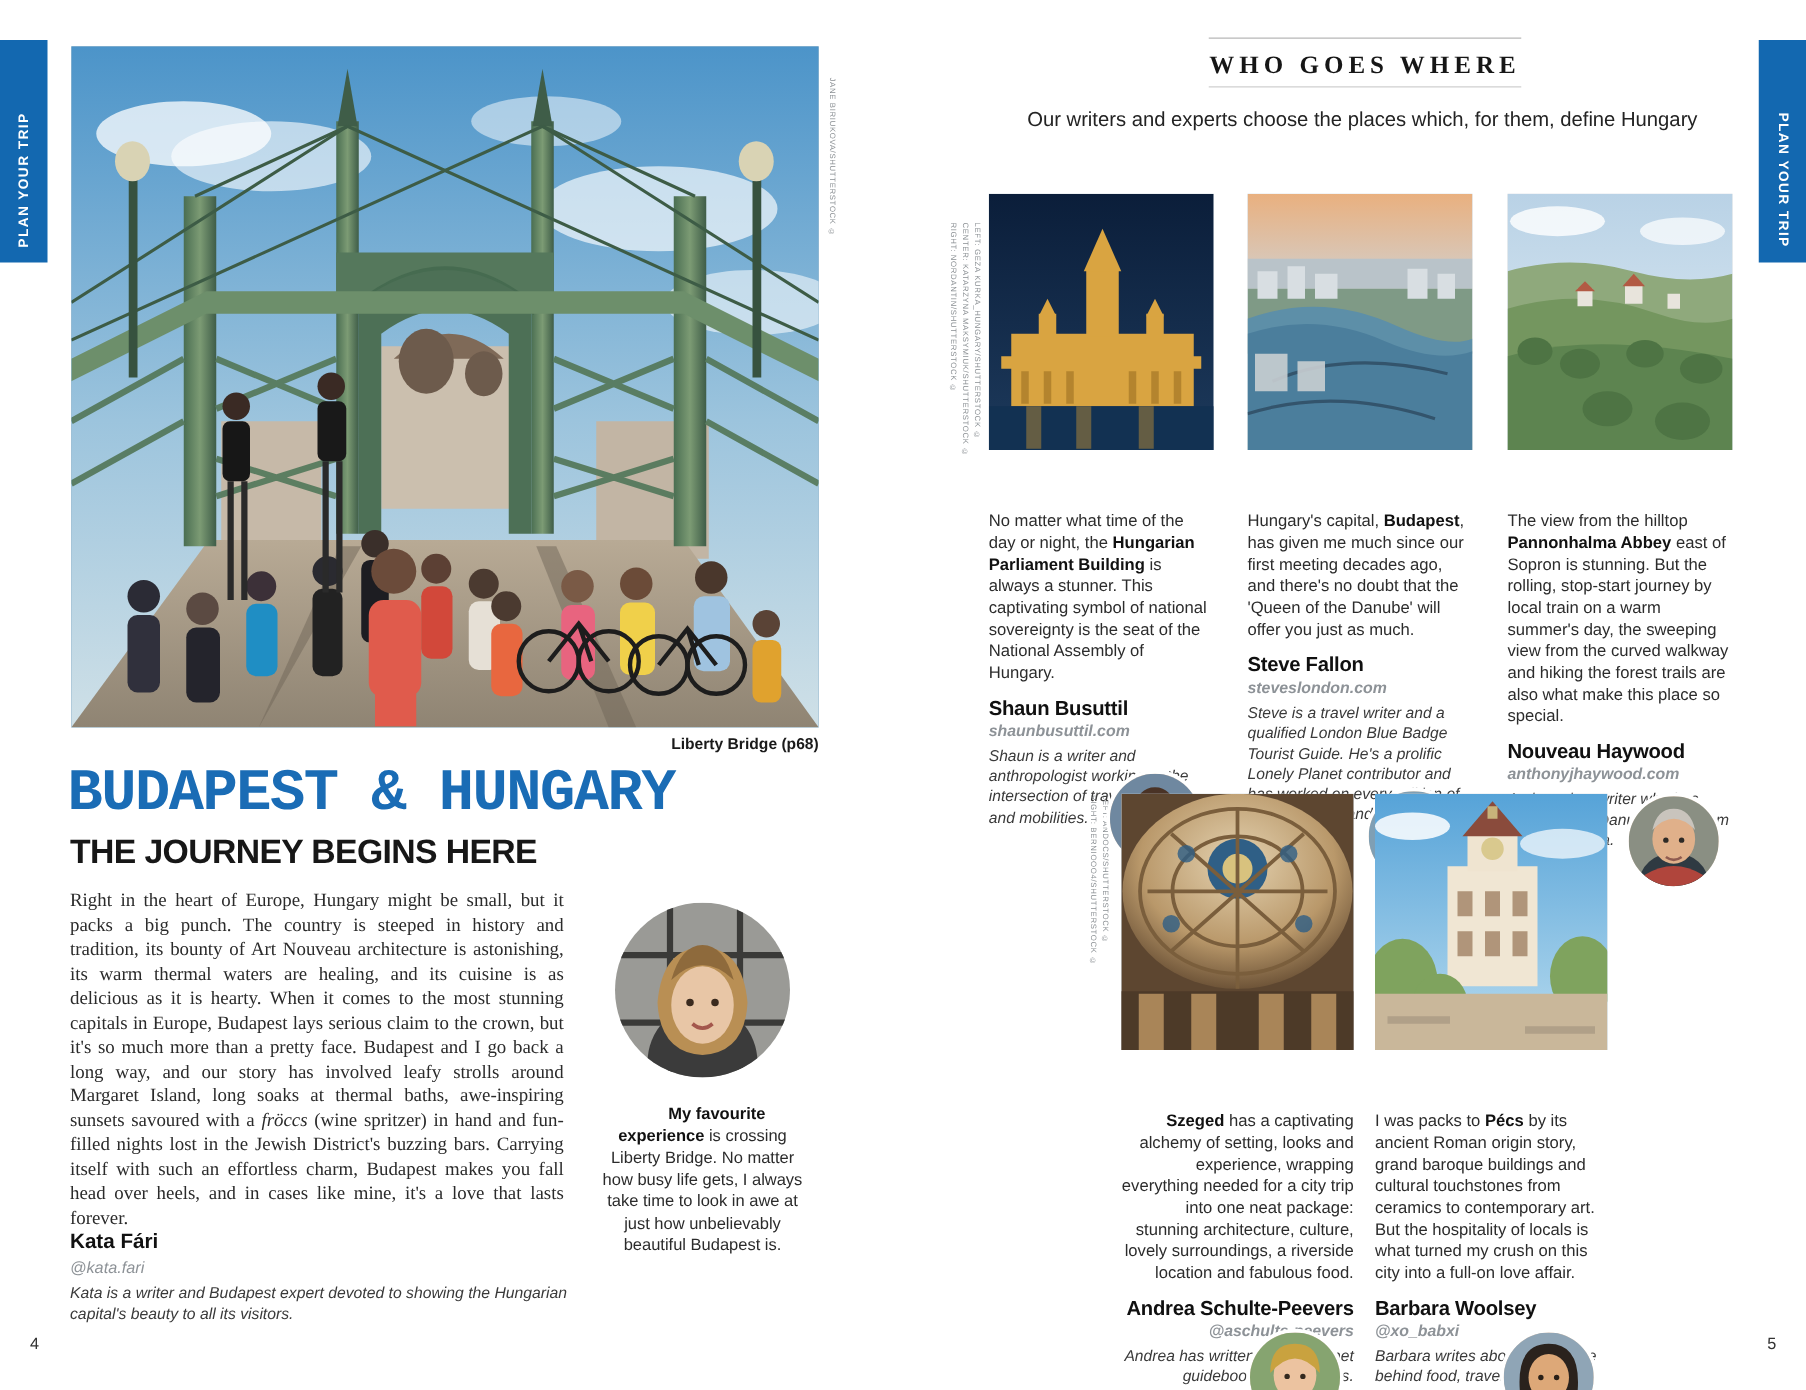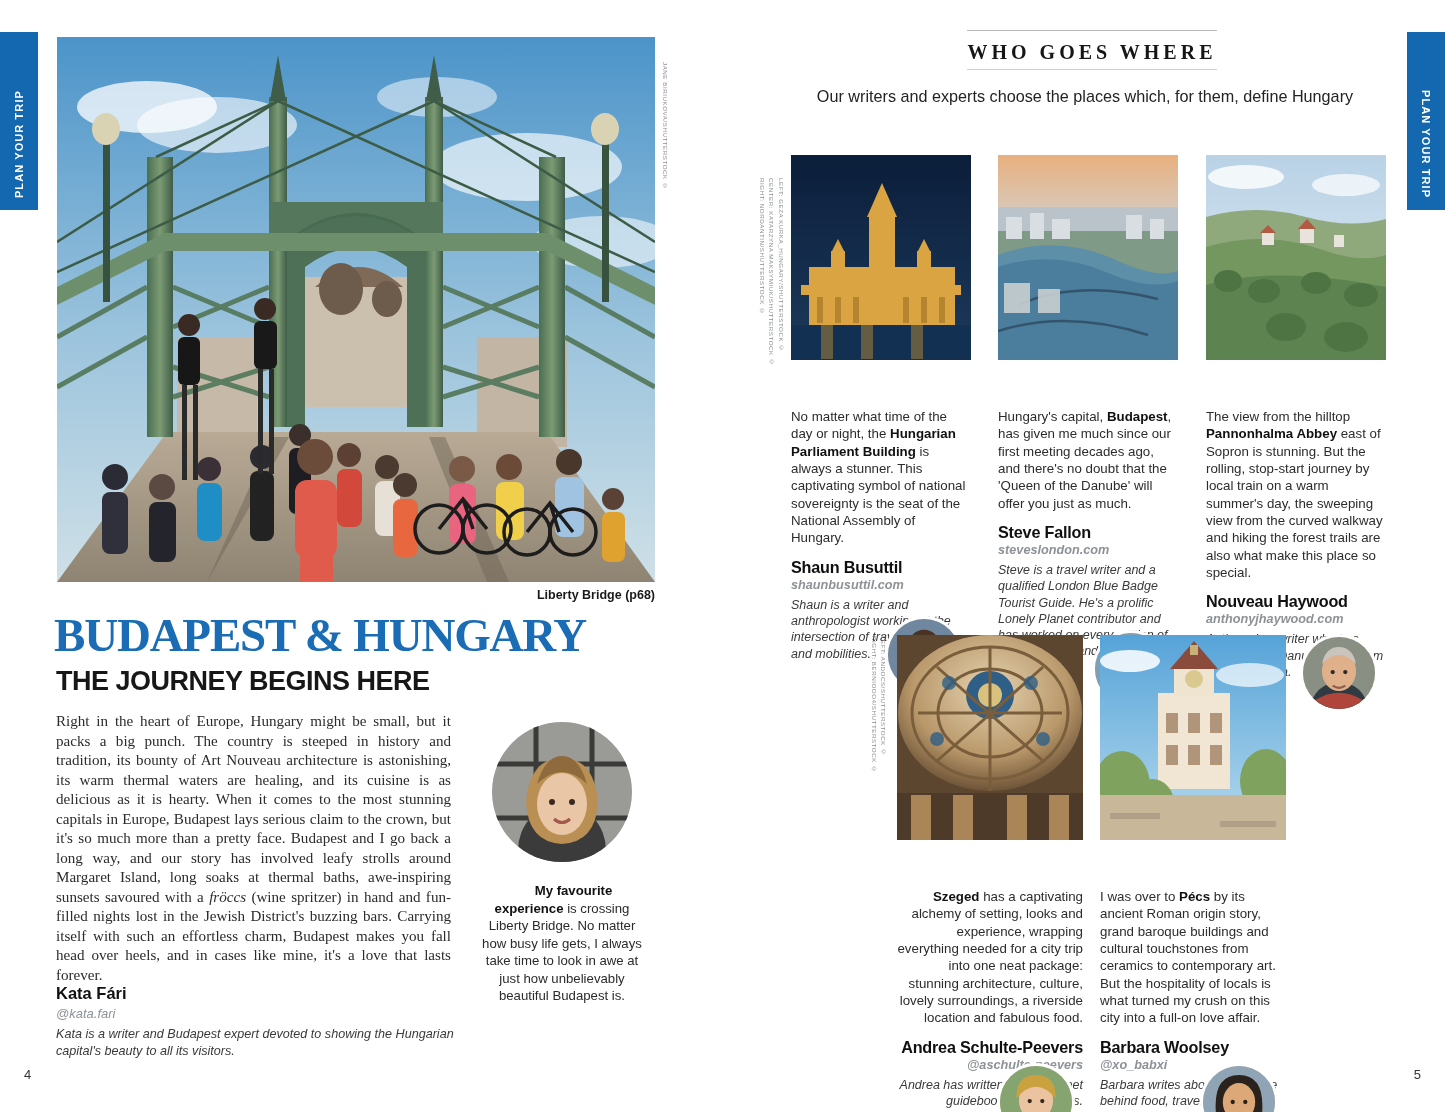--- a/index.html
+++ b/index.html
@@ -55,21 +55,21 @@
     position: absolute; left: 57px; top: 588px; width: 598px;
     text-align: right;
     font-size: 12.5px; font-weight: bold; color: #1a1a1a;
   }
 
   
   .main-title {
     position: absolute; left: 54px; top: 612px;
     font-size: 47px; font-weight: bold; color: #1a6cb5;
     letter-spacing: -1.2px; line-height: 1;
-    font-family: Liberation Serif, serif;
+    font-family: Liberation Mono, monospace;
   }
   .sub-title {
     position: absolute; left: 56px; top: 668px;
     font-size: 27px; font-weight: bold; color: #171717;
     letter-spacing: -0.5px; line-height: 1;
   }
 
   
   .body-col {
     position: absolute; left: 56px; top: 712px; width: 395px;
@@ -330,21 +330,21 @@
     <div class="side-tab side-tab-right">
       <span>PLAN YOUR TRIP</span>
     </div>
 
     <div class="wgw-title-wrap" style="left:245px;">
       <div class="line-top"></div>
       <h1>WHO GOES WHERE</h1>
       <div class="line-bot"></div>
     </div>
 
-    <div class="wgw-sub" style="left:90px;">Our writers and experts choose the places which, for them, define Hungary</div>
+    <div class="wgw-sub" style="left:90px;text-align:right;">Our writers and experts choose the places which, for them, define Hungary</div>
 
     <div class="vcredit" style="left:35px; top:178px; height:200px;">LEFT: GEZA KURKA_HUNGARY/SHUTTERSTOCK ©
 CENTER: KATARZYNA MAKSYMIUK/SHUTTERSTOCK ©
 RIGHT: NORDANTIN/SHUTTERSTOCK ©</div>
     <div class="vcredit" style="left:147px; top:636px; height:170px;">LEFT: ANDOCS/SHUTTERSTOCK ©
 RIGHT: BERNIOOO4/SHUTTERSTOCK ©</div>
 
     <div class="contrib" style="left:69px; top:155px;">
       <div class="photo">
         <svg viewBox="0 0 180 205" preserveAspectRatio="none" aria-hidden="true">
@@ -600,21 +600,21 @@
           <rect width="80" height="80" fill="#8fa5b6"></rect>
           <ellipse cx="40" cy="78" rx="31" ry="28" fill="#3a3c44"></ellipse>
           <path d="M14 44 q0 -34 26 -34 q26 0 26 34 q0 26 -12 30 l0 -36 l-28 0 l0 36 q-12 -4 -12 -30 Z" fill="#2a221d"></path>
           <ellipse cx="40" cy="40" rx="18" ry="21" fill="#dda878"></ellipse>
           <circle cx="33" cy="40" r="2.4" fill="#2a2018"></circle>
             <circle cx="47" cy="40" r="2.4" fill="#2a2018"></circle>
           <path d="M33 54 q7 6 14 0" stroke="#9b4f46" stroke-width="2.4" fill="none"></path>
         </svg>
       </div>
       <div class="quote">
-        <span>I was over to </span><b>Pécs</b><span> by its ancient Roman origin story, grand baroque buildings and cultural touchstones from ceramics to contemporary art. But the hospitality of locals is what turned my crush on this city into a full-on love affair.</span>
+        <span>I was packs to </span><b>Pécs</b><span> by its ancient Roman origin story, grand baroque buildings and cultural touchstones from ceramics to contemporary art. But the hospitality of locals is what turned my crush on this city into a full-on love affair.</span>
       </div>
       <div class="name">Barbara Woolsey</div>
       <div class="handle">@xo_babxi</div>
       <div class="bio">Barbara writes about the people behind food, travel and culture.</div>
     </div>
 
     <div class="page-num page-num-right">5</div>
   </div>
 
 </div>

